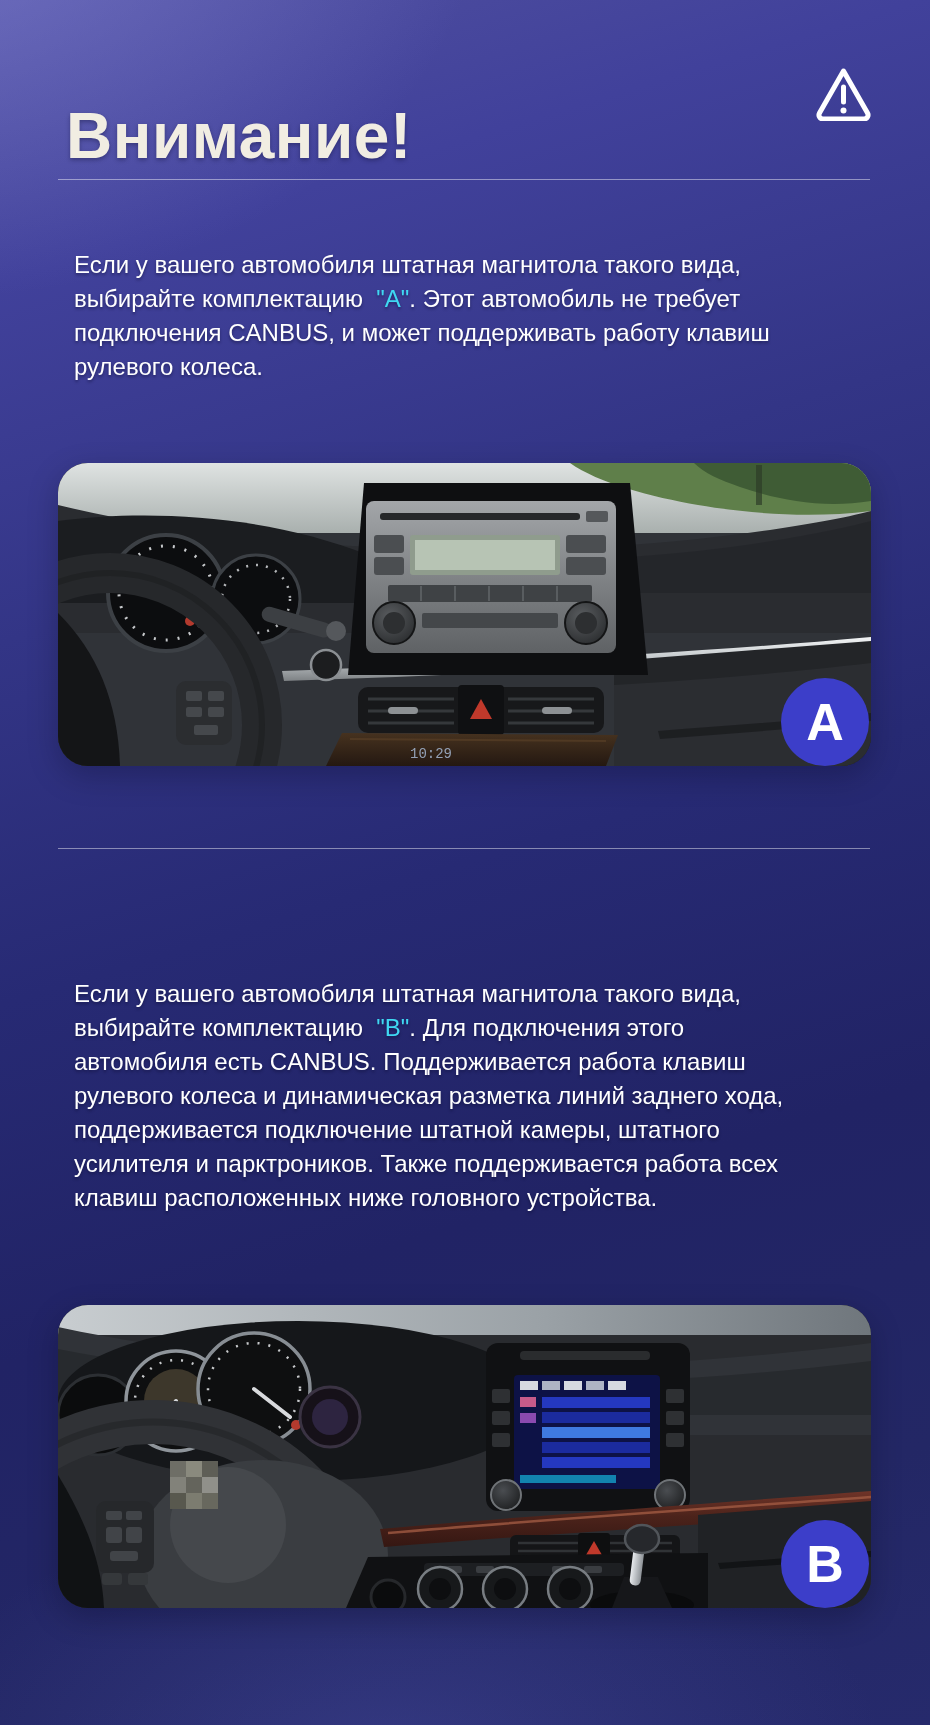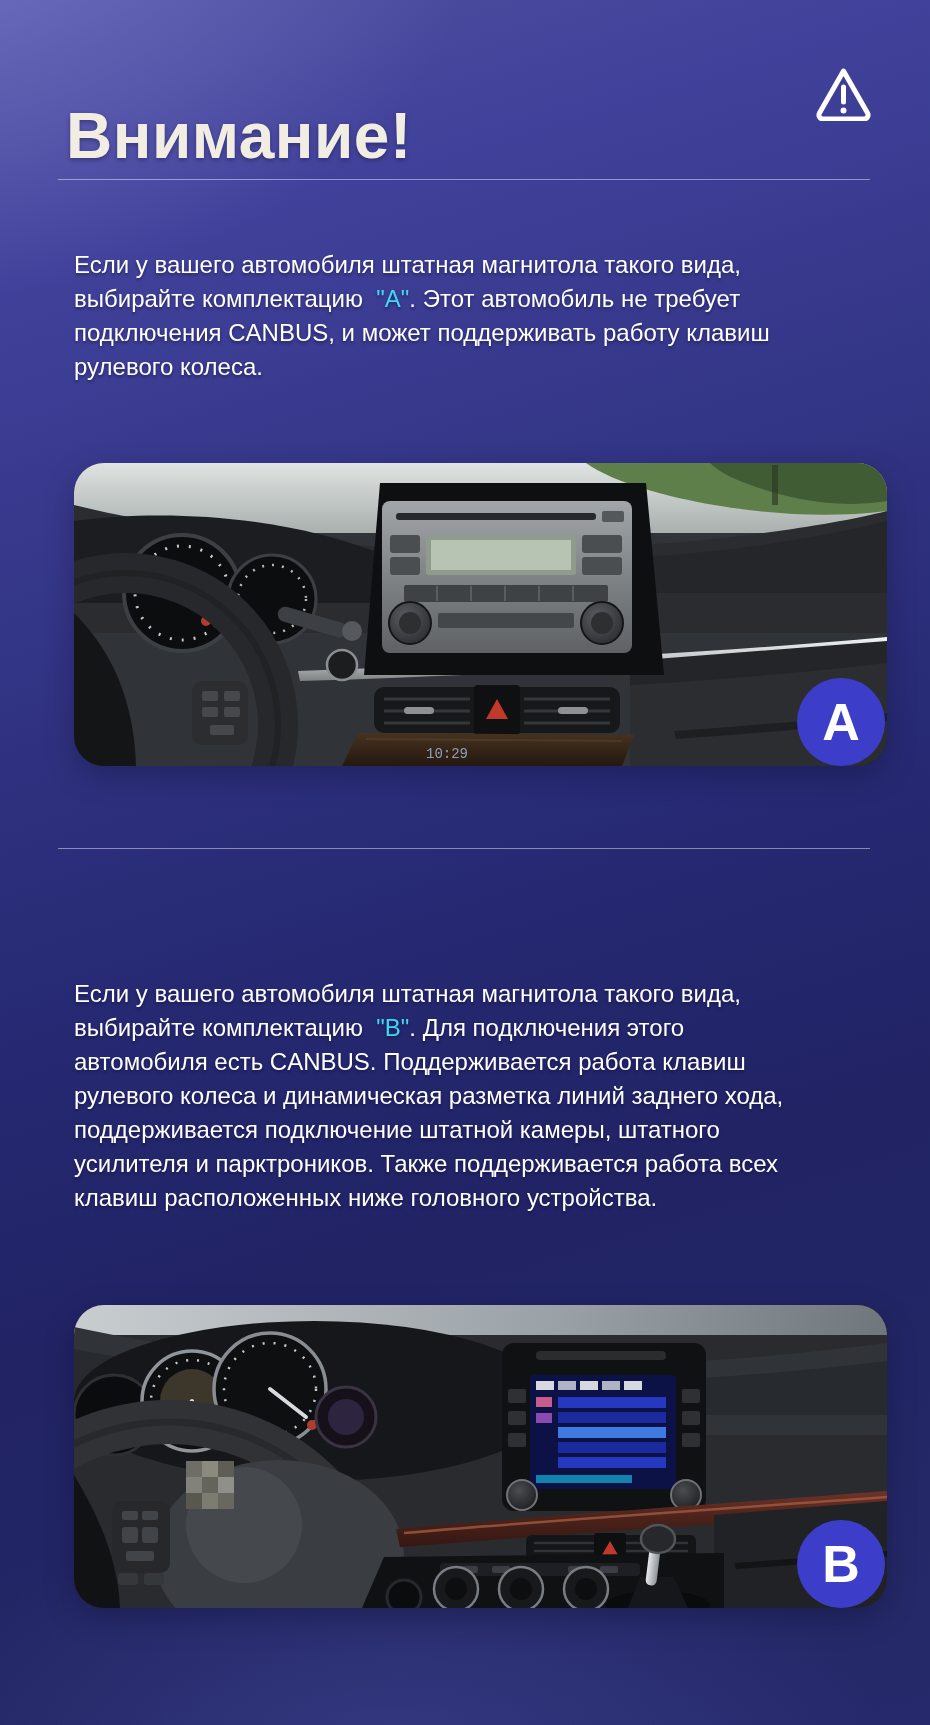--- a/index.html
+++ b/index.html
@@ -22,21 +22,21 @@
   .divider.d2{top:848px;}
   .para{
     position:absolute;left:74px;width:726px;
     font-size:24px;line-height:34px;color:#ffffff;
     text-shadow:0 2px 3px rgba(10,10,45,.45);
   }
   .para.p1{top:224px;}
   .para.p2{top:953px;}
   .hl{color:#3fd8f2;font-weight:400;}
   .photo-card{
-    position:absolute;left:74px;width:813px;height:303px;
+    position:absolute;left:58px;width:813px;height:303px;
     border-radius:30px;overflow:hidden;background:#2b2d31;
     box-shadow:0 10px 30px rgba(0,0,20,.25);
   }
   .photo-card.pa{top:463px;}
   .photo-card.pb{top:1305px;}
   .photo-card svg{display:block;width:813px;height:303px;}
   .badge{
     position:absolute;right:2px;bottom:0;width:88px;height:88px;border-radius:50%;
     background:#3c3ec9;color:#ffffff;font-weight:700;font-size:52px;
     display:flex;align-items:center;justify-content:center;

